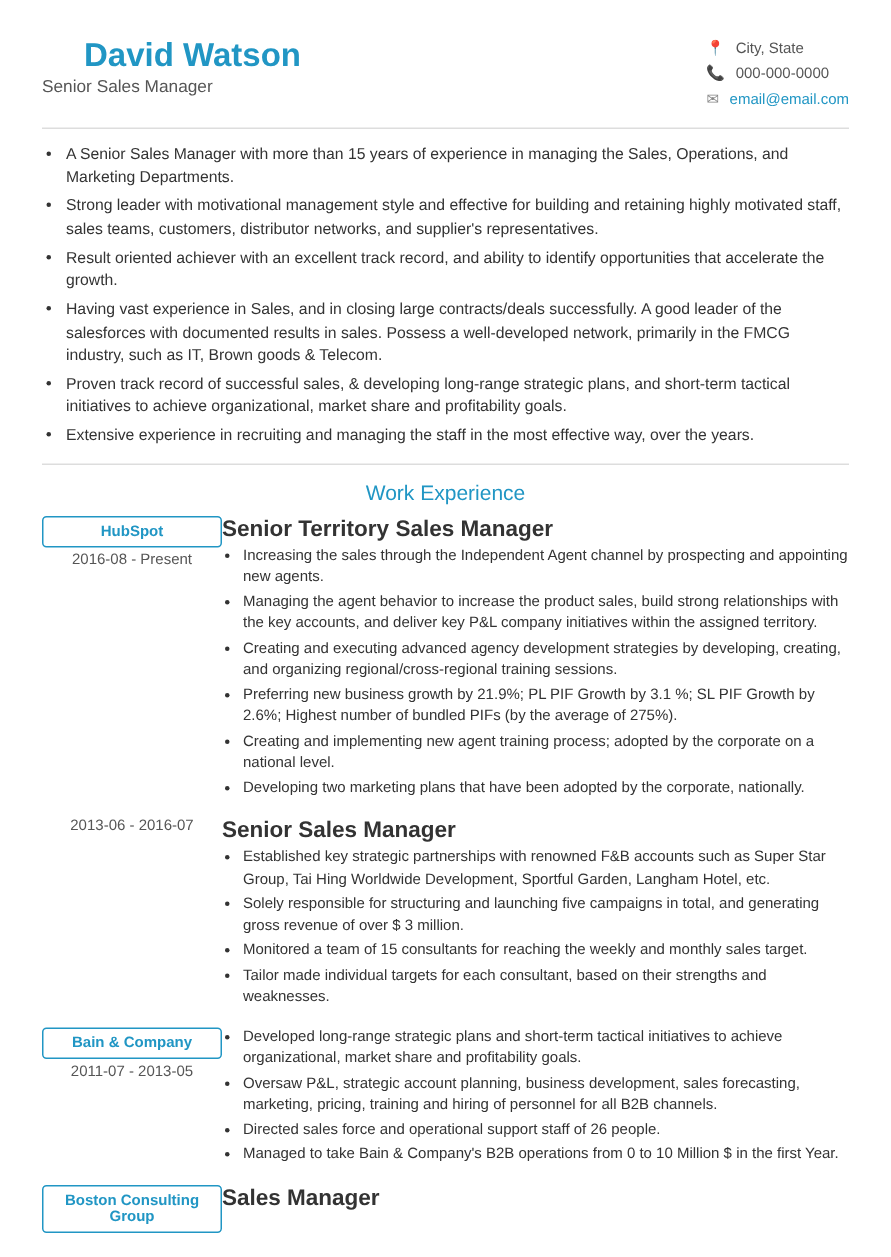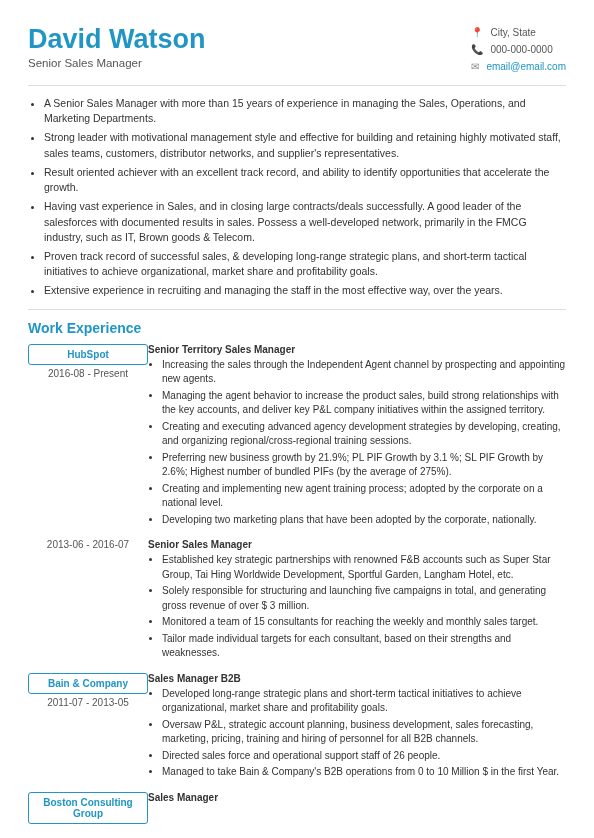--- a/index.html
+++ b/index.html
@@ -8,41 +8,42 @@
       font-size: 11px;
       color: #333;
       background: #fff;
       width: 594px;
       min-height: 838px;
       padding: 24px 28px;
     }
 
     
     .header { display: flex; justify-content: space-between; align-items: flex-start; margin-bottom: 10px; }
-    .header-left h1 { font-size: 27px; color: #2196c4; font-weight: bold; }
+    .header-left h1 { font-size: 22px; color: #2196c4; font-weight: bold; margin-left: 28px; }
     .header-left .subtitle { font-size: 11.5px; color: #555; margin-top: 2px; }
     .header-right { font-size: 10px; color: #555; text-align: left; line-height: 1.7; }
     .header-right .contact-row { display: flex; align-items: center; gap: 4px; }
     .header-right a { color: #2196c4; text-decoration: none; }
 
     
     .divider { border: none; border-top: 1px solid #ddd; margin: 10px 0; }
 
     
     .summary { margin-bottom: 12px; }
     .summary ul { padding-left: 16px; }
     .summary ul li { margin-bottom: 4px; font-size: 10.5px; line-height: 1.45; }
 
     
     .section-title {
       font-size: 14px;
       color: #2196c4;
-      font-weight: bold;
+      font-weight: normal;
       margin-bottom: 8px;
       margin-top: 2px;
+      text-align: center;
     }
 
     
     .two-col { display: flex; }
     .left-col { width: 120px; flex-shrink: 0; }
     .right-col { flex: 1; }
 
     
     .company-badge {
       border: 1.5px solid #2196c4;
@@ -51,21 +52,21 @@
       font-weight: bold;
       text-align: center;
       padding: 4px 6px;
       border-radius: 3px;
       margin-bottom: 3px;
     }
     .date-range { font-size: 10px; color: #555; text-align: center; }
 
     
     .job-block { margin-bottom: 10px; }
-    .job-title { font-size: 10px; font-weight: bold; color: #333; margin-bottom: 3px; }
+    .job-title { font-size: 15px; font-weight: bold; color: #333; margin-bottom: 3px; }
     .job-bullets { padding-left: 14px; }
     .job-bullets li { font-size: 10px; line-height: 1.45; margin-bottom: 2px; }
 
     
     .section { margin-bottom: 10px; }
 
     
     .icon { color: #888; font-size: 10px; margin-right: 3px; }
   </style>
 </head>
@@ -140,21 +141,20 @@
             <li>Tailor made individual targets for each consultant, based on their strengths and weaknesses.</li>
           </ul>
         </div>
       </div>
       <div class="two-col job-block">
         <div class="left-col">
           <div class="company-badge">Bain &amp; Company</div>
           <div class="date-range">2011-07 - 2013-05</div>
         </div>
         <div class="right-col">
-          <div class="job-title">Sales Manager B2B</div>
           <ul class="job-bullets">
             <li>Developed long-range strategic plans and short-term tactical initiatives to achieve organizational, market share and profitability goals.</li>
             <li>Oversaw P&amp;L, strategic account planning, business development, sales forecasting, marketing, pricing, training and hiring of personnel for all B2B channels.</li>
             <li>Directed sales force and operational support staff of 26 people.</li>
             <li>Managed to take Bain &amp; Company's B2B operations from 0 to 10 Million $ in the first Year.</li>
           </ul>
         </div>
       </div>
       <div class="two-col job-block">
         <div class="left-col">

